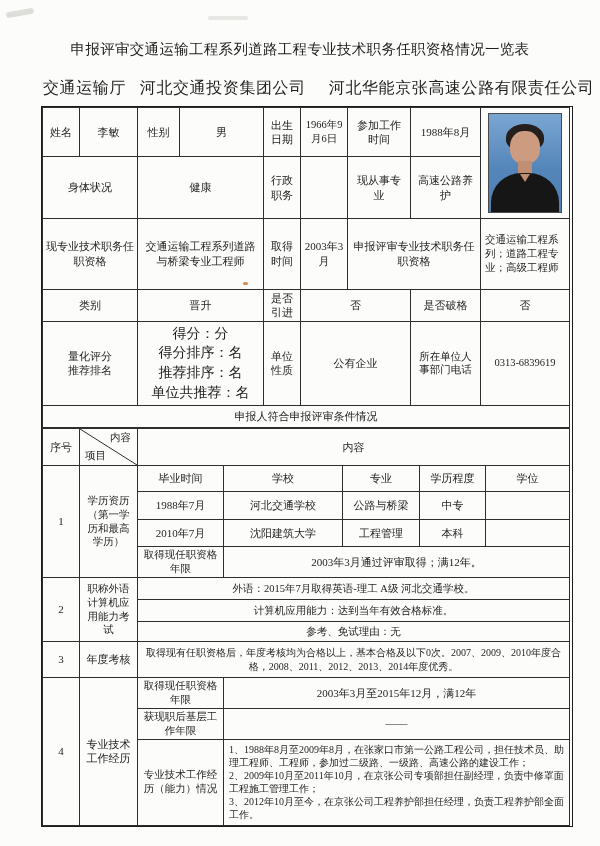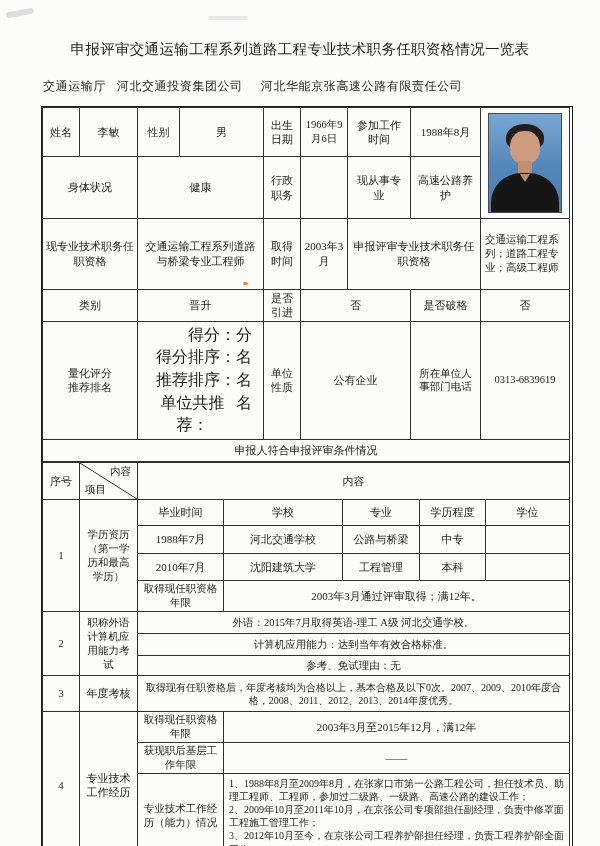--- a/index.html
+++ b/index.html
@@ -2,34 +2,34 @@
 <html><head>
 <meta charset="utf-8">
 <style>
   html,body{margin:0;padding:0}
   body{
     width:600px;height:846px;position:relative;overflow:hidden;
     background:#fcfcfa;color:#1e1e1e;
     font-family:"Liberation Serif","DejaVu Serif",serif;
   }
   .title{margin:40px 28px 0;text-align:center;font-size:14.5px;font-weight:normal;letter-spacing:.3px}
-  .orgs{margin:19px 16px 0 43px;font-size:12px;letter-spacing:.6px;white-space:pre}
+  .orgs{margin:19px 16px 0 43px;font-size:16px;letter-spacing:.6px;white-space:pre}
   .tbl-wrap{position:absolute;left:41px;top:106px;width:530px;border:1.5px solid #1c1c1c}
   table{border-collapse:collapse;table-layout:fixed;width:527px}
   td{
     border:1px solid #2e2e2e;text-align:center;vertical-align:middle;
     font-size:11px;line-height:1.32;padding:1px 3px;overflow:hidden;word-break:break-all;
   }
   .left{text-align:left}
   .f10{font-size:10.5px}
   .small{font-size:10px}
   .pad6{padding:8px 6px}
   .narrow span{display:inline-block;max-width:4.6em}
   
-  .qrow{display:flex;justify-content:flex-end;padding:0 11px;font-size:16px;line-height:1.42}
+  .qrow{display:flex;justify-content:center;padding:0 11px;font-size:14px;line-height:1.42}
   
   .diag{position:relative;padding:0}
   .diag svg{position:absolute;inset:0;width:100%;height:100%}
   .diag .dt{position:absolute;top:2px;right:6px;font-size:10.5px}
   .diag .db{position:absolute;bottom:2px;left:5px;font-size:10.5px}
   
   .photo{width:72px;height:98px;margin:4px auto;position:relative;overflow:hidden;
     background:linear-gradient(180deg,#7aa6d2 0%,#5586ba 55%,#4f7fb4 100%);border:1px solid #4a4a4a}
   .ph-hair{position:absolute;top:10px;left:17px;width:38px;height:27px;background:#241f1c;border-radius:50% 50% 42% 42%}
   .ph-face{position:absolute;top:17px;left:21px;width:30px;height:33px;background:#cd9c80;border-radius:46% 46% 44% 44%}

